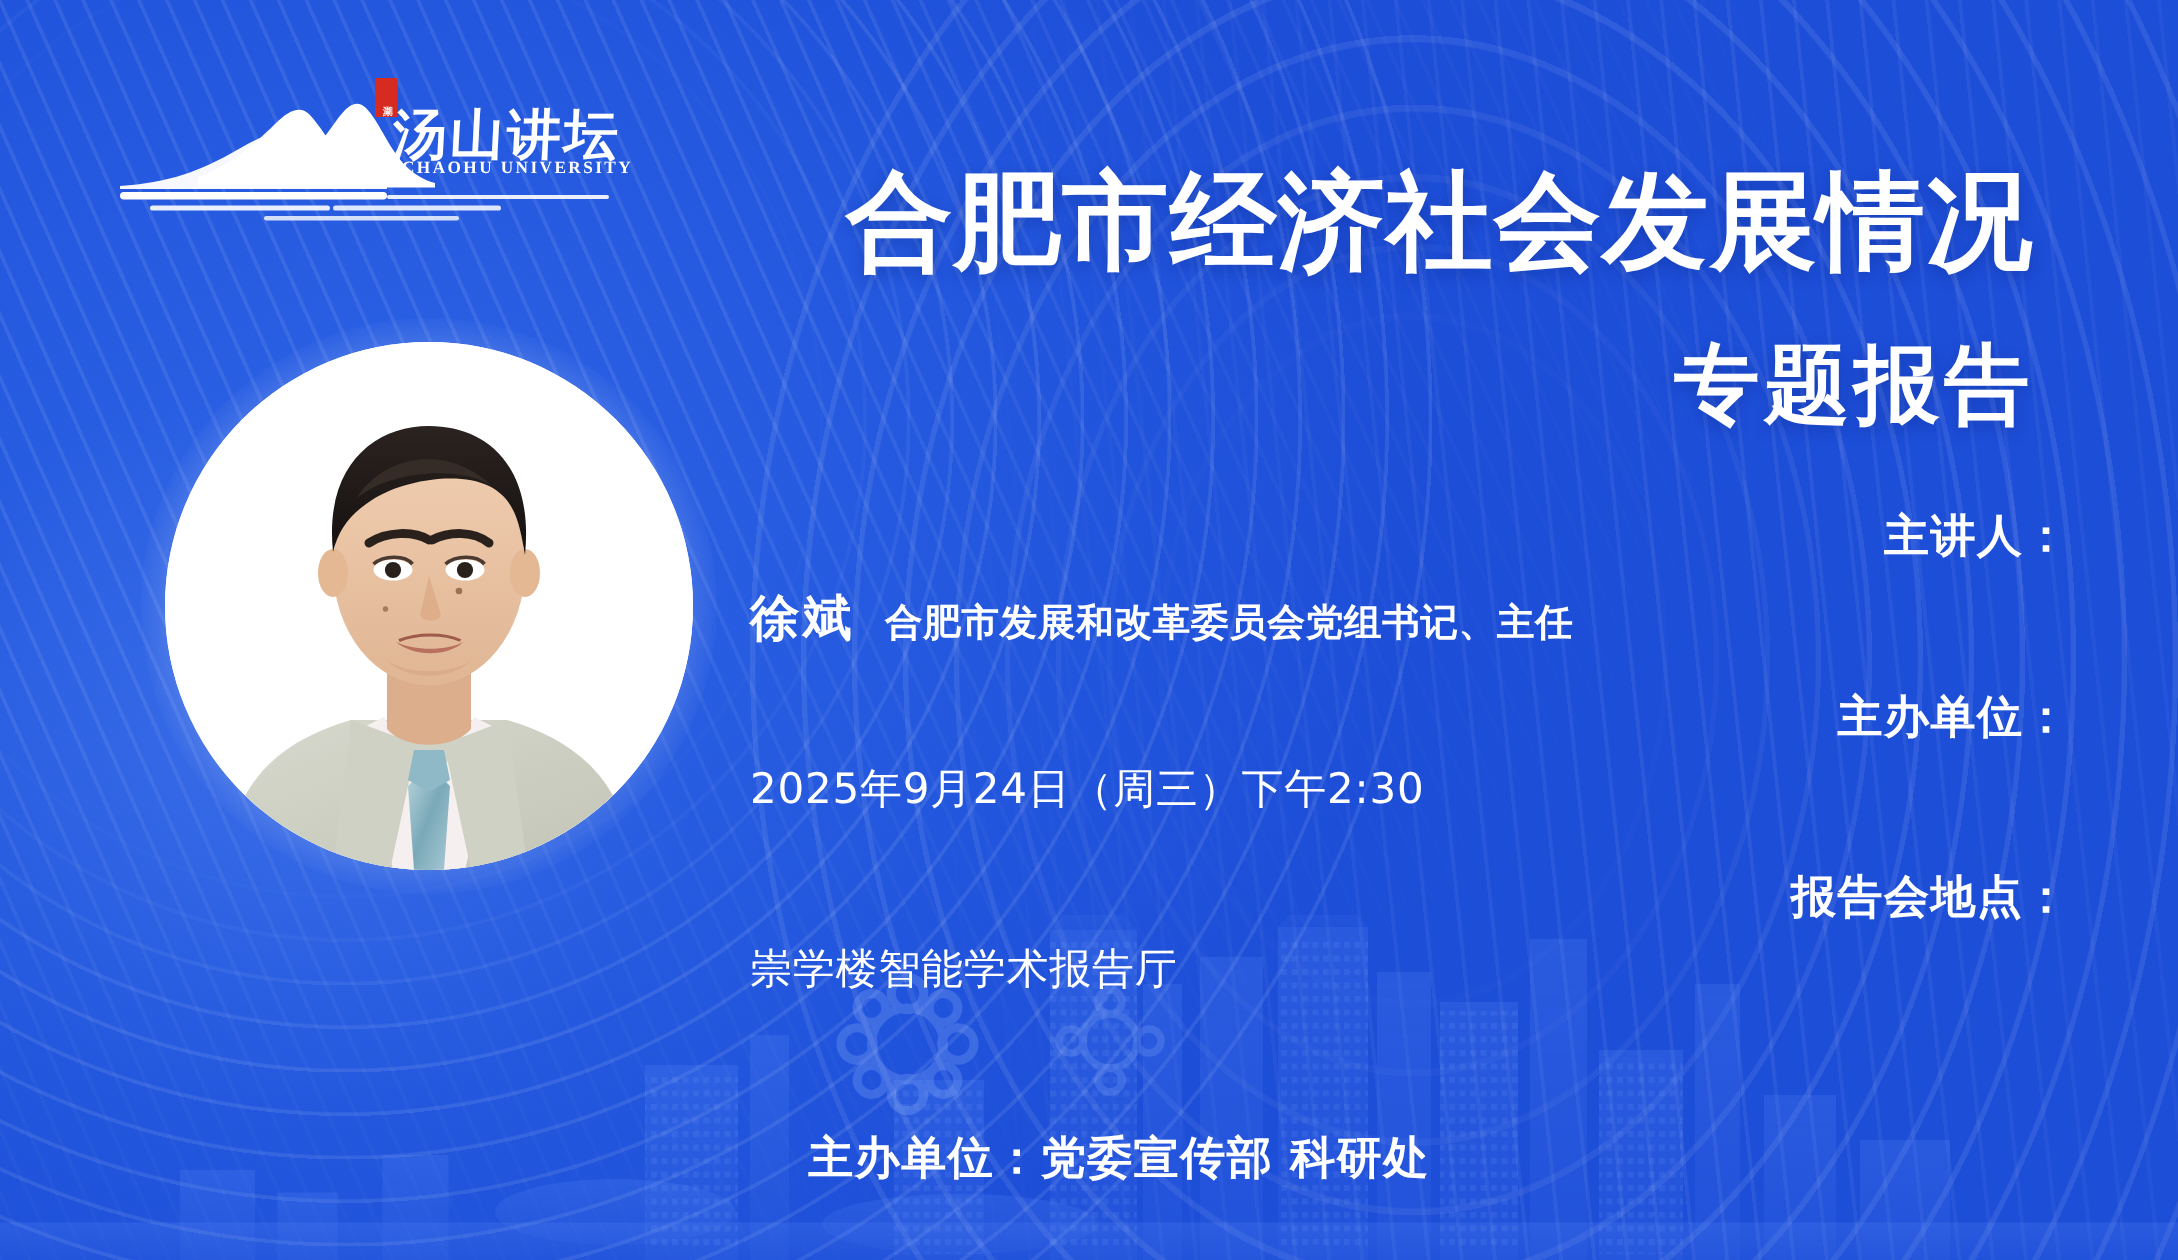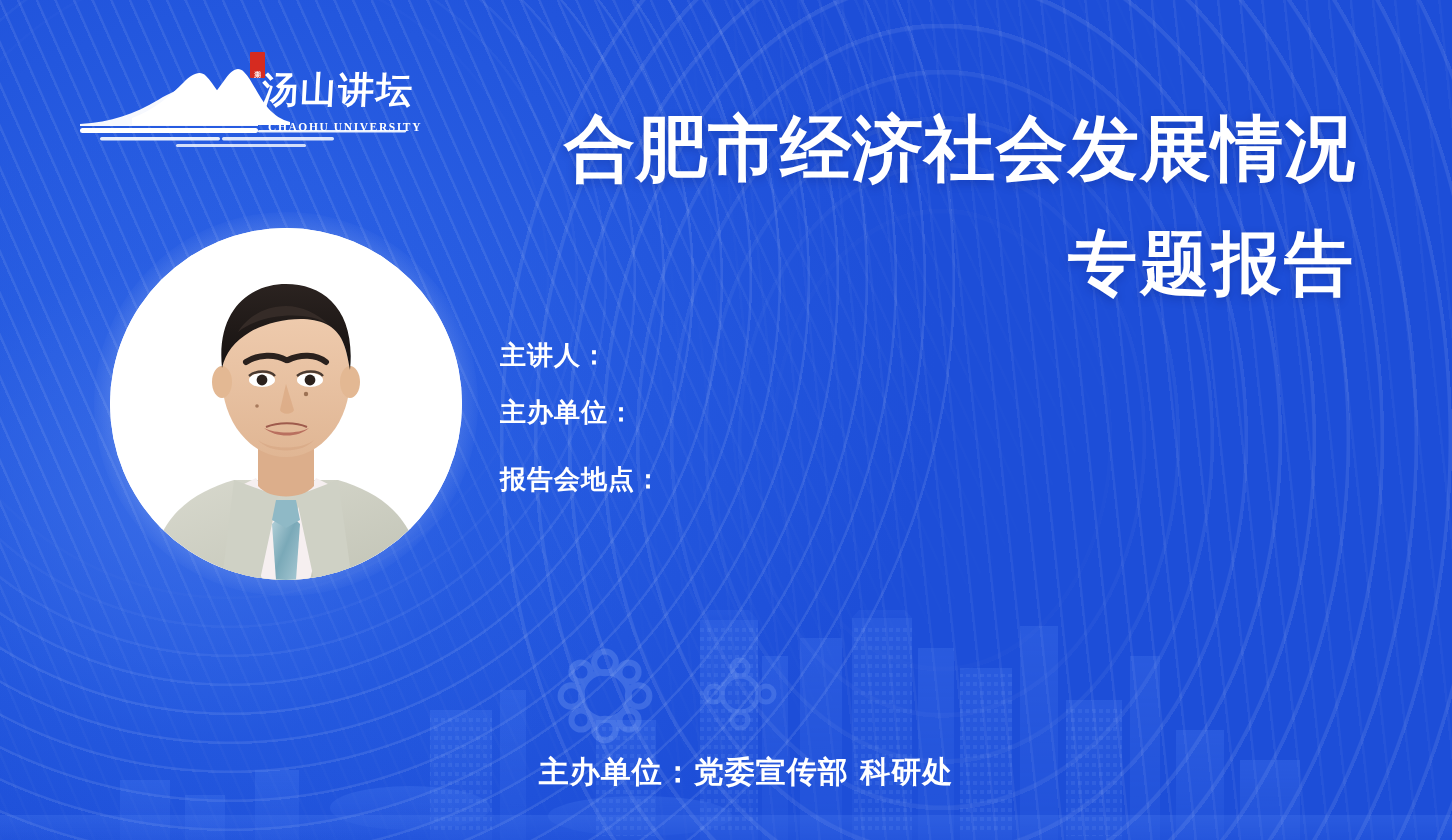--- a/index.html
+++ b/index.html
@@ -74,21 +74,21 @@
   }
   .knot{
     position:absolute;pointer-events:none;opacity:.22;
   }
 
   
   .logo{
     position:absolute;left:72px;top:52px;width:340px;height:96px;
   }
   .logo-latin{
-    position:absolute;left:196px;top:69px;
+    position:absolute;left:196px;top:54px;
     font-family:"Liberation Serif","DejaVu Serif",serif;
     font-weight:700;font-size:11.5px;letter-spacing:1.6px;color:#ffffff;
     white-space:nowrap;
   }
   .logo-cn{
     position:absolute;left:190px;top:14px;
     font-size:36px;font-weight:700;color:#fff;letter-spacing:2px;
     font-family:"DejaVu Sans","Liberation Sans",sans-serif;
     white-space:nowrap;
     transform:skewX(-3deg);
@@ -106,21 +106,21 @@
     position:absolute;right:96px;top:112px;width:960px;text-align:right;
   }
   .headline .line1{
     font-size:71px;font-weight:900;color:#fff;letter-spacing:1px;line-height:1.04;
     font-family:Liberation Sans, sans-serif;
     text-shadow:0 3px 10px rgba(0,20,90,.25);
     white-space:nowrap;
   }
   .headline .line2{
     margin-top:42px;
-    font-size:69px;font-weight:900;color:#fff;letter-spacing:3px;line-height:1.04;
+    font-size:57px;font-weight:900;color:#fff;letter-spacing:3px;line-height:1.04;
     font-family:"DejaVu Sans","Liberation Sans",sans-serif;
     text-shadow:0 3px 10px rgba(0,20,90,.25);
     white-space:nowrap;
   }
 
   
   .portrait-wrap{
     position:absolute;left:110px;top:228px;width:352px;height:352px;
   }
   .portrait-ring{
@@ -128,23 +128,24 @@
     background:radial-gradient(circle at 50% 50%, rgba(255,255,255,0.18) 60%, rgba(255,255,255,0.0) 72%);
   }
   .portrait{
     position:absolute;inset:0;border-radius:50%;overflow:hidden;background:#fff;
   }
   .portrait svg{display:block;width:100%;height:100%;}
 
   
   .info{position:absolute;left:500px;top:340px;width:880px;}
   .lbl{
-    font-size:26px;font-weight:800;color:#ffffff;letter-spacing:1px;
+    font-size:30px;font-weight:800;color:#ffffff;letter-spacing:1px;
     font-family:"DejaVu Sans","Liberation Sans",sans-serif;
     line-height:1.2;
+    text-align:right;
   }
   .row-speaker{display:flex;align-items:baseline;margin-top:14px;}
   .speaker-name{
     font-size:33px;font-weight:700;color:#ffffff;letter-spacing:2px;
     font-family:"DejaVu Sans","Liberation Sans",sans-serif;
   }
   .speaker-title{
     margin-left:20px;font-size:25px;font-weight:700;color:#ffffff;letter-spacing:.5px;
     font-family:"DejaVu Sans","Liberation Sans",sans-serif;
   }
@@ -332,21 +333,27 @@
         <circle cx="196" cy="166" r="2.2" fill="#9d7254"></circle>
         <circle cx="147" cy="178" r="1.8" fill="#a87a5c"></circle>
 
         <path d="M148 212 C160 222 192 222 204 212 C192 226 160 226 148 212 Z" fill="#d6a582" opacity="0.6"></path>
       </svg>
     </div>
   </div>
 
   <div class="info">
     <div class="lbl">主讲人：</div>
+    <div class="row-speaker">
+      <span class="speaker-name">徐斌</span>
+      <span class="speaker-title">合肥市发展和改革委员会党组书记、主任</span>
+    </div>
     <div class="lbl gap-lg">主办单位：</div>
+    <div class="val">2025年9月24日（周三）下午2:30</div>
     <div class="lbl gap-md">报告会地点：</div>
+    <div class="val">崇学楼智能学术报告厅</div>
   </div>
 
   <div class="footer">
     <span class="footer-text">主办单位：党委宣传部  科研处</span>
   </div>
 
 </div>
 
 </body></html>

